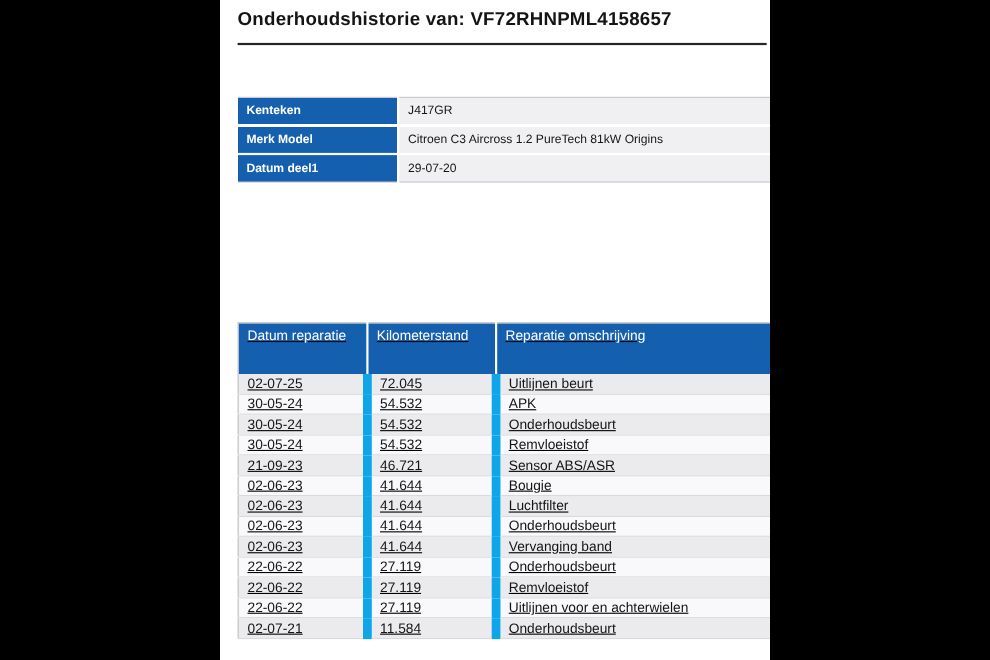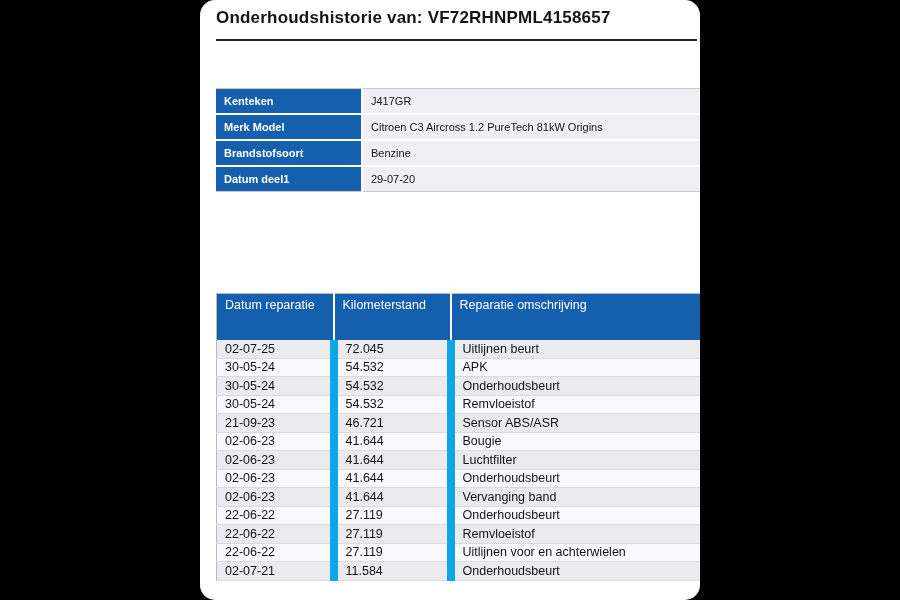--- a/index.html
+++ b/index.html
@@ -24,21 +24,20 @@
   .side-bar.left  { left: 0; width: 200px; }
   .side-bar.right { left: 700px; width: 200px; }
 
   .content {
     position: absolute;
     left: 200px;
     top: 0;
     width: 500px;
     height: 600px;
     background: #ffffff;
-    border-radius: 15px;
   }
 
   h1.page-title {
     position: absolute;
     left: 16px;
     top: 5px;
     width: 481px;
     margin: 0;
     font-size: 17px;
     line-height: 26px;
@@ -85,20 +84,21 @@
 
   
   table.repair-table {
     position: absolute;
     left: 16px;
     top: 293px;
     width: 484px;
     border-collapse: collapse;
     border: 1px solid #b9b9bf;
     table-layout: fixed;
+    text-decoration: underline;
   }
   table.repair-table th {
     background: #1560ae;
     color: #ffffff;
     font-weight: normal;
     font-size: 12.5px;
     text-align: left;
     vertical-align: top;
     height: 42px;
     padding: 4px 0 0 8px;
@@ -138,24 +138,20 @@
       <tbody>
           <tr>
             <td class="info-label">Kenteken</td>
             <td class="info-value">J417GR</td>
           </tr>
           <tr>
             <td class="info-label">Merk Model</td>
             <td class="info-value">Citroen C3 Aircross 1.2 PureTech 81kW Origins</td>
           </tr>
           <tr>
-            <td class="info-label">Brandstofsoort</td>
-            <td class="info-value">Benzine</td>
-          </tr>
-          <tr>
             <td class="info-label">Datum deel1</td>
             <td class="info-value">29-07-20</td>
           </tr>
         </tbody>
     </table>
 
     <table class="repair-table">
       <colgroup>
         <col class="c-date">
         <col class="c-km">

